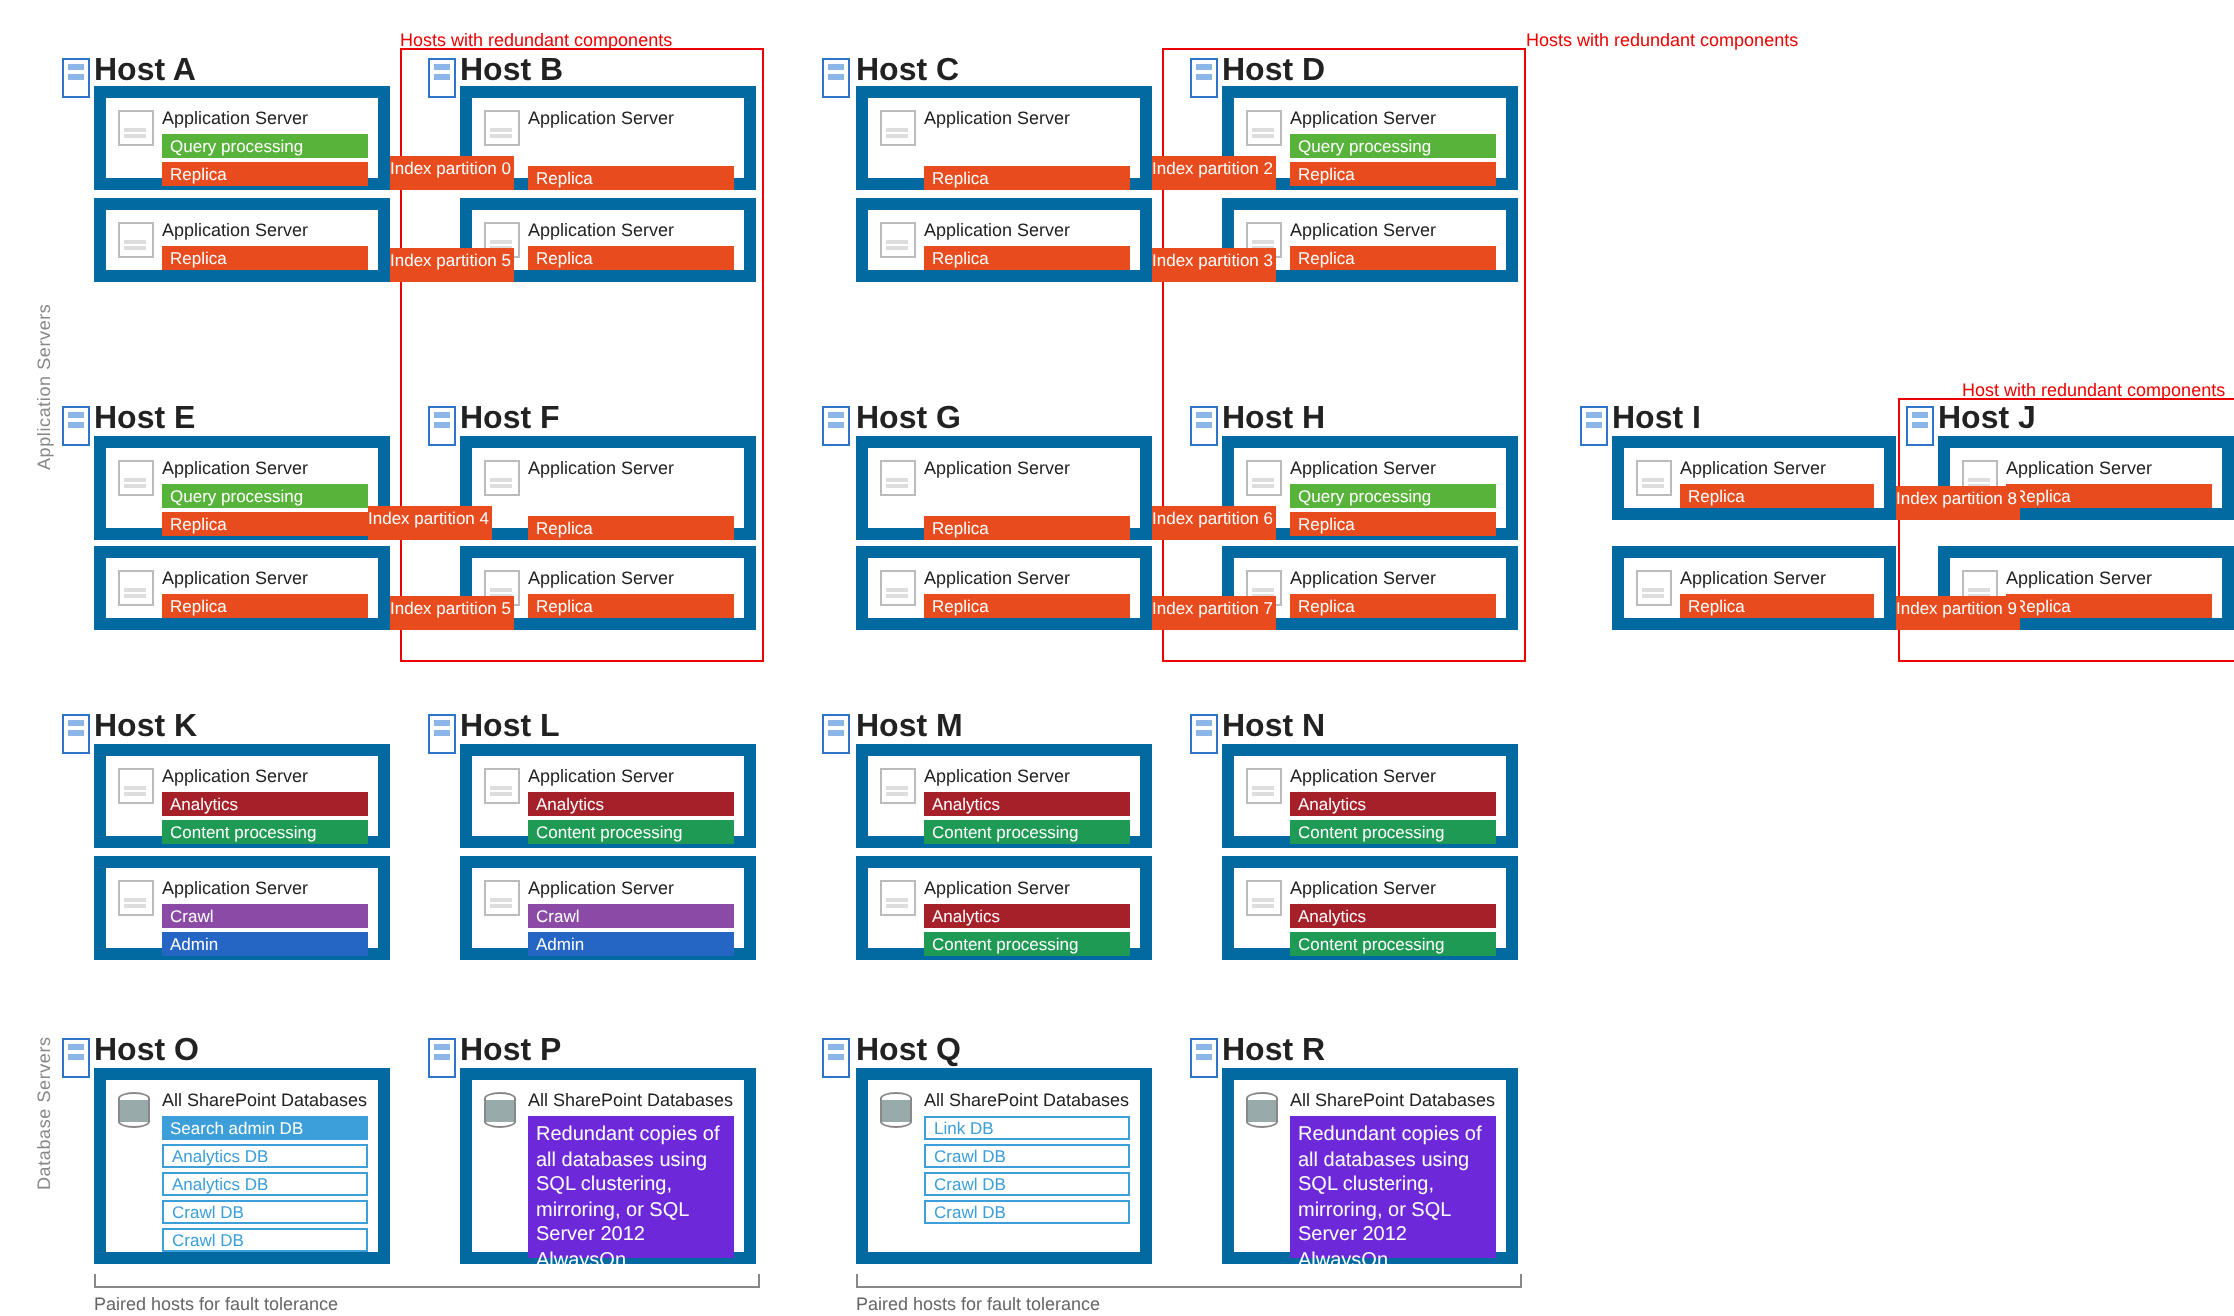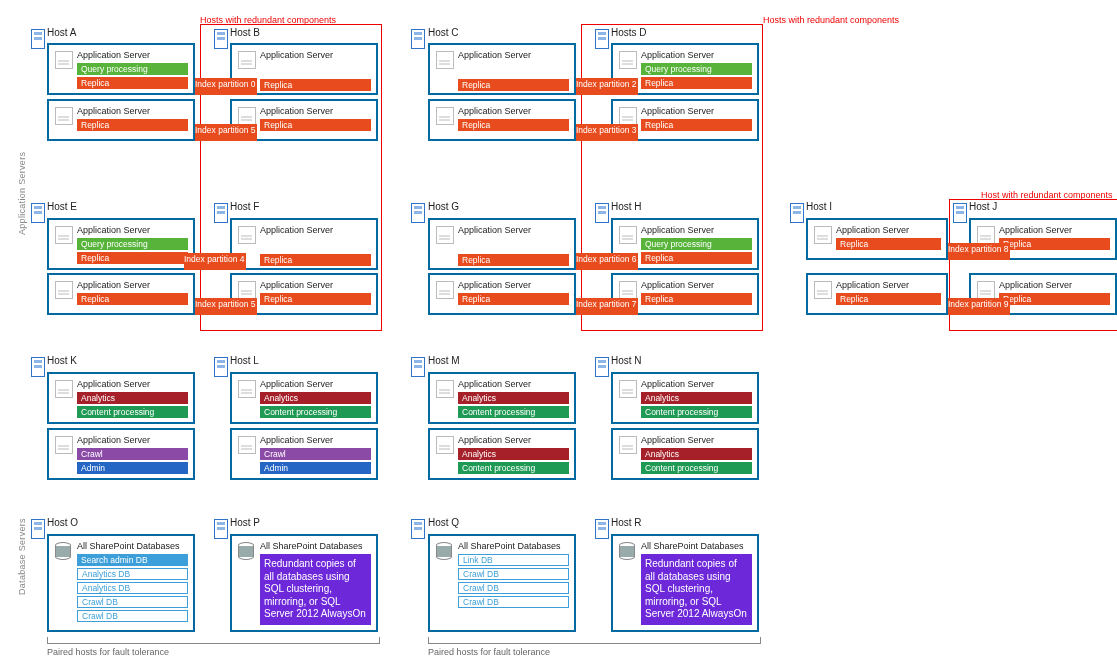--- a/index.html
+++ b/index.html
@@ -5,27 +5,27 @@
 body{font-family:"Segoe UI",Arial,sans-serif;font-size:9px;color:#333;background:#fff;margin:0;padding:5px}
 .canvas{position:relative;width:1117px;height:658px}
 .left-label{position:absolute;transform:rotate(-90deg);transform-origin:left top;color:#888;font-size:9px;letter-spacing:.3px}
 .redundant-note{position:absolute;color:#e00;font-size:9px}
 .pair-note{position:absolute;color:#666;font-size:9px}
 .redundant-box{position:absolute;border:1px solid #e00;pointer-events:none}
 .bracket{position:absolute;border-bottom:1px solid #888;border-left:1px solid #888;border-right:1px solid #888;height:6px}
 .host-icon{position:absolute;width:12px;height:18px;border:1px solid #2e75c9;background:#fff}
 .host-icon::before{content:"";position:absolute;top:2px;left:2px;right:2px;height:3px;background:#8db6e8}
 .host-icon::after{content:"";position:absolute;top:7px;left:2px;right:2px;height:3px;background:#8db6e8}
-.server-card{position:absolute;border:2px solid #0369a1;background:#fff;padding:5px 5px 4px 28px;box-sizing:border-box}
+.server-card{position:absolute;border:6px solid #0369a1;background:#fff;padding:5px 5px 4px 28px;box-sizing:border-box}
 .card-icon{position:absolute;left:6px;top:6px;width:16px;height:16px;border:1px solid #bbb;background:#fff}
 .card-icon::before{content:"";position:absolute;left:2px;top:8px;width:11px;height:2px;background:#ddd}
 .card-icon::after{content:"";position:absolute;left:2px;top:11px;width:11px;height:2px;background:#ddd}
 .db-icon{position:absolute;left:6px;top:6px;width:14px;height:16px;background:linear-gradient(#9aa,#9aa) 0 3px/100% 11px no-repeat;border-radius:50% 50% 50% 50%/18% 18% 18% 18%;border:1px solid #888}
 .card-title{font-size:9px;color:#222;margin-bottom:3px}
-.host-title{position:absolute;font-size:10px;font-weight:400;color:#222}
+.host-title{position:absolute;font-size:16px;font-weight:700;color:#222}
 .comp{height:12px;line-height:12px;padding:0 4px;color:#fff;font-size:8.5px;margin-top:2px;text-align:left;white-space:nowrap;overflow:hidden}
 .comp.green{background:#57b33a}
 .comp.orange{background:#e84b1d}
 .comp.darkred{background:#a52029}
 .comp.green2{background:#1f9a55}
 .comp.purple{background:#8a4aa6}
 .comp.blue{background:#2566c4}
 .comp.sky{background:#3c9fd9;border:0}
 .comp.sky.outline{background:#fff;color:#3c9fd9;border:1px solid #3c9fd9;height:10px;line-height:10px}
 .bridge{position:absolute;height:17px;background:#e84b1d;color:#fff;font-size:8.5px;text-align:left;line-height:12px;overflow:hidden;white-space:nowrap}
@@ -47,21 +47,21 @@
 <div class="redundant-box" style="left:576px;top:19px;width:180px;height:305px"></div>
 <div class="redundant-box" style="left:944px;top:194px;width:172px;height:130px"></div>
 
 <div class="host-icon" style="left:26px;top:24px"></div>
 <div class="host-title" style="left:42px;top:22px">Host A</div>
 <div class="host-icon" style="left:209px;top:24px"></div>
 <div class="host-title" style="left:225px;top:22px">Host B</div>
 <div class="host-icon" style="left:406px;top:24px"></div>
 <div class="host-title" style="left:423px;top:22px">Host C</div>
 <div class="host-icon" style="left:590px;top:24px"></div>
-<div class="host-title" style="left:606px;top:22px">Hosts D</div>
+<div class="host-title" style="left:606px;top:22px">Host D</div>
 
 <div class="server-card" style="left:42px;top:38px;width:148px;height:52px">
       <div class="card-icon"></div>
       <div class="card-title">Application Server</div>
       <div class="comp green">Query processing</div>
       <div class="comp orange">Replica</div>
     </div>
 <div class="server-card" style="left:225px;top:38px;width:148px;height:52px">
       <div class="card-icon"></div>
       <div class="card-title">Application Server</div>

